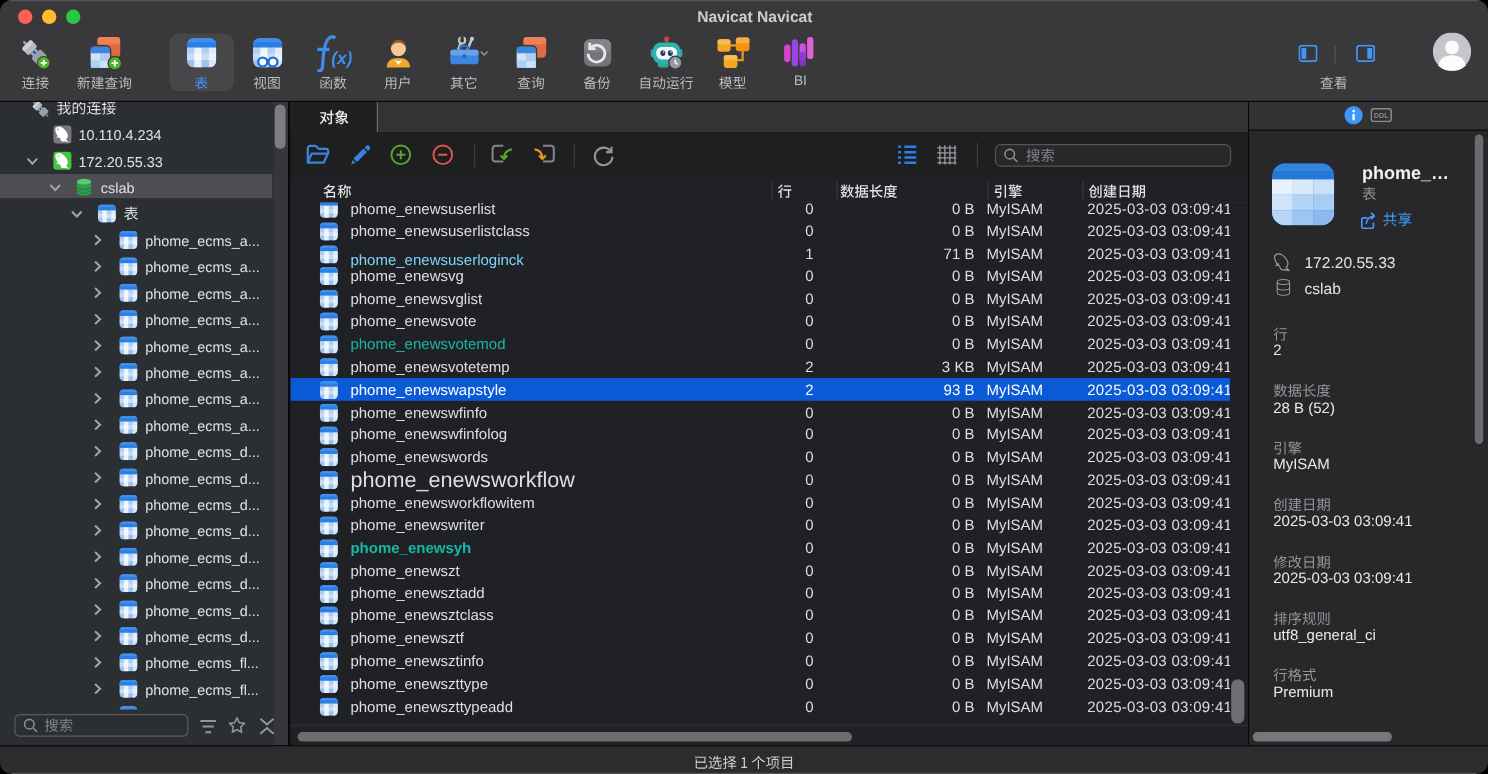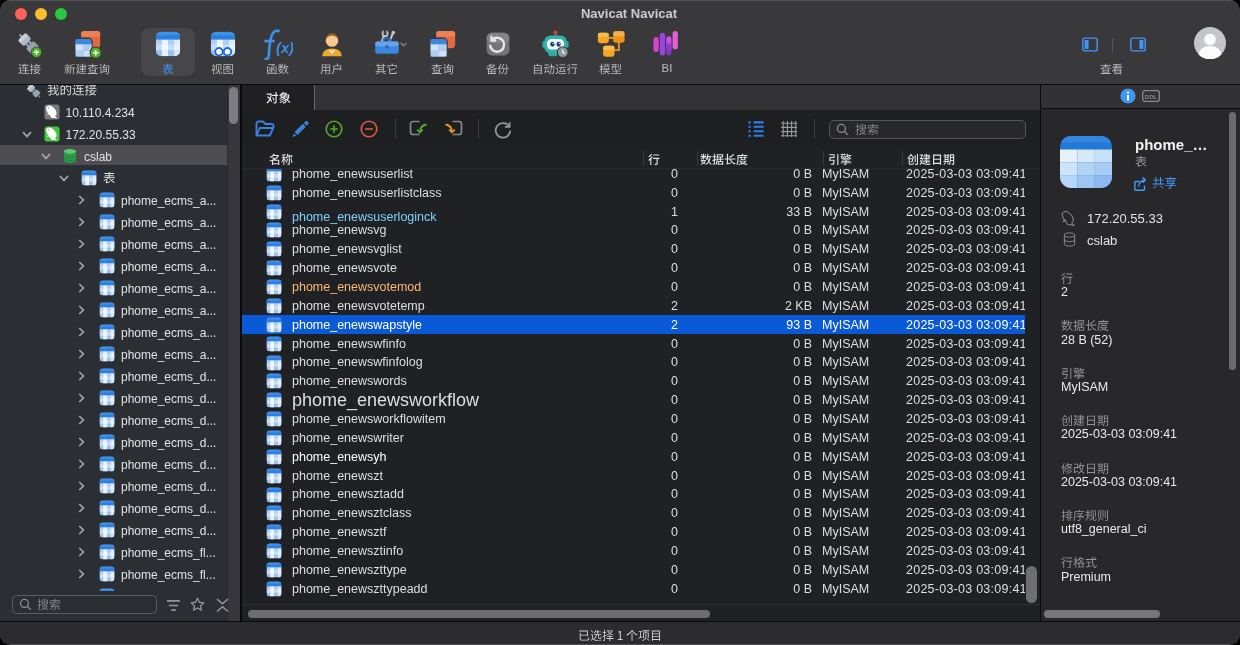--- a/index.html
+++ b/index.html
@@ -1049,21 +1049,21 @@
 <rect x="23.5" y="10.5" width="7.5" height="20.5" fill="#d5e6f9"></rect>
 <rect x="1" y="16.5" width="30" height="7" fill="#ffffff" opacity="0.45"></rect>
 <rect x="1" y="10.5" width="30" height="6" fill="#ffffff" opacity="0.2"></rect>
 <rect x="1" y="1" width="30" height="9.5" fill="#2b7fe3"></rect>
 <rect x="1" y="1" width="30" height="4.2" fill="#4897ef" opacity="0.7"></rect>
 </g>
         </svg>
       </div>
 <div style="position:absolute;font-size:12.5px;line-height:12.5px;color:#7dd3fc;font-weight:normal;white-space:pre;left:50px;top:42px;">phome_enewsuserloginck</div>
 <div style="position:absolute;font-size:12.5px;line-height:12.5px;color:#dfdfe1;font-weight:normal;white-space:pre;left:436px;top:36.5px;width:40px;text-align:right;left:396px;">1</div>
-<div style="position:absolute;font-size:12.5px;line-height:12.5px;color:#dfdfe1;font-weight:normal;white-space:pre;left:530px;top:36.5px;width:60px;text-align:right;left:510px;">33 B</div>
+<div style="position:absolute;font-size:12.5px;line-height:12.5px;color:#dfdfe1;font-weight:normal;white-space:pre;left:530px;top:36.5px;width:60px;text-align:right;left:510px;">71 B</div>
 <div style="position:absolute;font-size:12.5px;line-height:12.5px;color:#dfdfe1;font-weight:normal;white-space:pre;left:580px;top:36.5px;">MyISAM</div>
 <div style="position:absolute;font-size:12.5px;line-height:12.5px;color:#dfdfe1;font-weight:normal;white-space:pre;left:664px;top:36.5px;letter-spacing:0.25px;">2025-03-03 03:09:41</div>
 <div style="position:absolute;left:24.0px;top:53.4px">
         <svg width="16" height="16" viewBox="0 0 32 32" style="display:block">
           <defs>
             <clipPath id="tcr3">
               <rect x="1" y="1" width="30" height="30" rx="7"></rect>
             </clipPath>
           </defs>
 <g clip-path="url(#tcr3)">
@@ -1139,21 +1139,21 @@
 <rect x="1" y="1" width="30" height="30" fill="#9cc2ee"></rect>
 <rect x="8.5" y="10.5" width="7.5" height="20.5" fill="#e9f2fc"></rect>
 <rect x="23.5" y="10.5" width="7.5" height="20.5" fill="#d5e6f9"></rect>
 <rect x="1" y="16.5" width="30" height="7" fill="#ffffff" opacity="0.45"></rect>
 <rect x="1" y="10.5" width="30" height="6" fill="#ffffff" opacity="0.2"></rect>
 <rect x="1" y="1" width="30" height="9.5" fill="#2b7fe3"></rect>
 <rect x="1" y="1" width="30" height="4.2" fill="#4897ef" opacity="0.7"></rect>
 </g>
         </svg>
       </div>
-<div style="position:absolute;font-size:12.5px;line-height:12.5px;color:#fdba74;font-weight:normal;white-space:pre;left:50px;top:111.9px;">phome_enewsvotemod</div>
+<div style="position:absolute;font-size:12.5px;line-height:12.5px;color:#14b8a6;font-weight:normal;white-space:pre;left:50px;top:111.9px;">phome_enewsvotemod</div>
 <div style="position:absolute;font-size:12.5px;line-height:12.5px;color:#dfdfe1;font-weight:normal;white-space:pre;left:436px;top:111.9px;width:40px;text-align:right;left:396px;">0</div>
 <div style="position:absolute;font-size:12.5px;line-height:12.5px;color:#dfdfe1;font-weight:normal;white-space:pre;left:530px;top:111.9px;width:60px;text-align:right;left:510px;">0 B</div>
 <div style="position:absolute;font-size:12.5px;line-height:12.5px;color:#dfdfe1;font-weight:normal;white-space:pre;left:580px;top:111.9px;">MyISAM</div>
 <div style="position:absolute;font-size:12.5px;line-height:12.5px;color:#dfdfe1;font-weight:normal;white-space:pre;left:664px;top:111.9px;letter-spacing:0.25px;">2025-03-03 03:09:41</div>
 <div style="position:absolute;left:24.0px;top:128.9px">
         <svg width="16" height="16" viewBox="0 0 32 32" style="display:block">
           <defs>
             <clipPath id="tcr7">
               <rect x="1" y="1" width="30" height="30" rx="7"></rect>
             </clipPath>
@@ -1164,21 +1164,21 @@
 <rect x="23.5" y="10.5" width="7.5" height="20.5" fill="#d5e6f9"></rect>
 <rect x="1" y="16.5" width="30" height="7" fill="#ffffff" opacity="0.45"></rect>
 <rect x="1" y="10.5" width="30" height="6" fill="#ffffff" opacity="0.2"></rect>
 <rect x="1" y="1" width="30" height="9.5" fill="#2b7fe3"></rect>
 <rect x="1" y="1" width="30" height="4.2" fill="#4897ef" opacity="0.7"></rect>
 </g>
         </svg>
       </div>
 <div style="position:absolute;font-size:12.5px;line-height:12.5px;color:#dfdfe1;font-weight:normal;white-space:pre;left:50px;top:130.8px;">phome_enewsvotetemp</div>
 <div style="position:absolute;font-size:12.5px;line-height:12.5px;color:#dfdfe1;font-weight:normal;white-space:pre;left:436px;top:130.8px;width:40px;text-align:right;left:396px;">2</div>
-<div style="position:absolute;font-size:12.5px;line-height:12.5px;color:#dfdfe1;font-weight:normal;white-space:pre;left:530px;top:130.8px;width:60px;text-align:right;left:510px;">2 KB</div>
+<div style="position:absolute;font-size:12.5px;line-height:12.5px;color:#dfdfe1;font-weight:normal;white-space:pre;left:530px;top:130.8px;width:60px;text-align:right;left:510px;">3 KB</div>
 <div style="position:absolute;font-size:12.5px;line-height:12.5px;color:#dfdfe1;font-weight:normal;white-space:pre;left:580px;top:130.8px;">MyISAM</div>
 <div style="position:absolute;font-size:12.5px;line-height:12.5px;color:#dfdfe1;font-weight:normal;white-space:pre;left:664px;top:130.8px;letter-spacing:0.25px;">2025-03-03 03:09:41</div>
 <div style="position:absolute;left:0;top:146.3px;width:783px;height:18.9px;background:#0a59d6;"></div>
 <div style="position:absolute;left:24.0px;top:147.7px">
         <svg width="16" height="16" viewBox="0 0 32 32" style="display:block">
           <defs>
             <clipPath id="tcr8">
               <rect x="1" y="1" width="30" height="30" rx="7"></rect>
             </clipPath>
           </defs>
@@ -1347,21 +1347,21 @@
 <rect x="1" y="1" width="30" height="30" fill="#9cc2ee"></rect>
 <rect x="8.5" y="10.5" width="7.5" height="20.5" fill="#e9f2fc"></rect>
 <rect x="23.5" y="10.5" width="7.5" height="20.5" fill="#d5e6f9"></rect>
 <rect x="1" y="16.5" width="30" height="7" fill="#ffffff" opacity="0.45"></rect>
 <rect x="1" y="10.5" width="30" height="6" fill="#ffffff" opacity="0.2"></rect>
 <rect x="1" y="1" width="30" height="9.5" fill="#2b7fe3"></rect>
 <rect x="1" y="1" width="30" height="4.2" fill="#4897ef" opacity="0.7"></rect>
 </g>
         </svg>
       </div>
-<div style="position:absolute;font-size:12.5px;line-height:12.5px;color:#ffffff;font-weight:normal;white-space:pre;left:50px;top:281.6px;">phome_enewsyh</div>
+<div style="position:absolute;font-size:12.5px;line-height:12.5px;color:#14b8a6;font-weight:bold;white-space:pre;left:50px;top:281.6px;">phome_enewsyh</div>
 <div style="position:absolute;font-size:12.5px;line-height:12.5px;color:#dfdfe1;font-weight:normal;white-space:pre;left:436px;top:281.6px;width:40px;text-align:right;left:396px;">0</div>
 <div style="position:absolute;font-size:12.5px;line-height:12.5px;color:#dfdfe1;font-weight:normal;white-space:pre;left:530px;top:281.6px;width:60px;text-align:right;left:510px;">0 B</div>
 <div style="position:absolute;font-size:12.5px;line-height:12.5px;color:#dfdfe1;font-weight:normal;white-space:pre;left:580px;top:281.6px;">MyISAM</div>
 <div style="position:absolute;font-size:12.5px;line-height:12.5px;color:#dfdfe1;font-weight:normal;white-space:pre;left:664px;top:281.6px;letter-spacing:0.25px;">2025-03-03 03:09:41</div>
 <div style="position:absolute;left:24.0px;top:298.6px">
         <svg width="16" height="16" viewBox="0 0 32 32" style="display:block">
           <defs>
             <clipPath id="tcr16">
               <rect x="1" y="1" width="30" height="30" rx="7"></rect>
             </clipPath>

